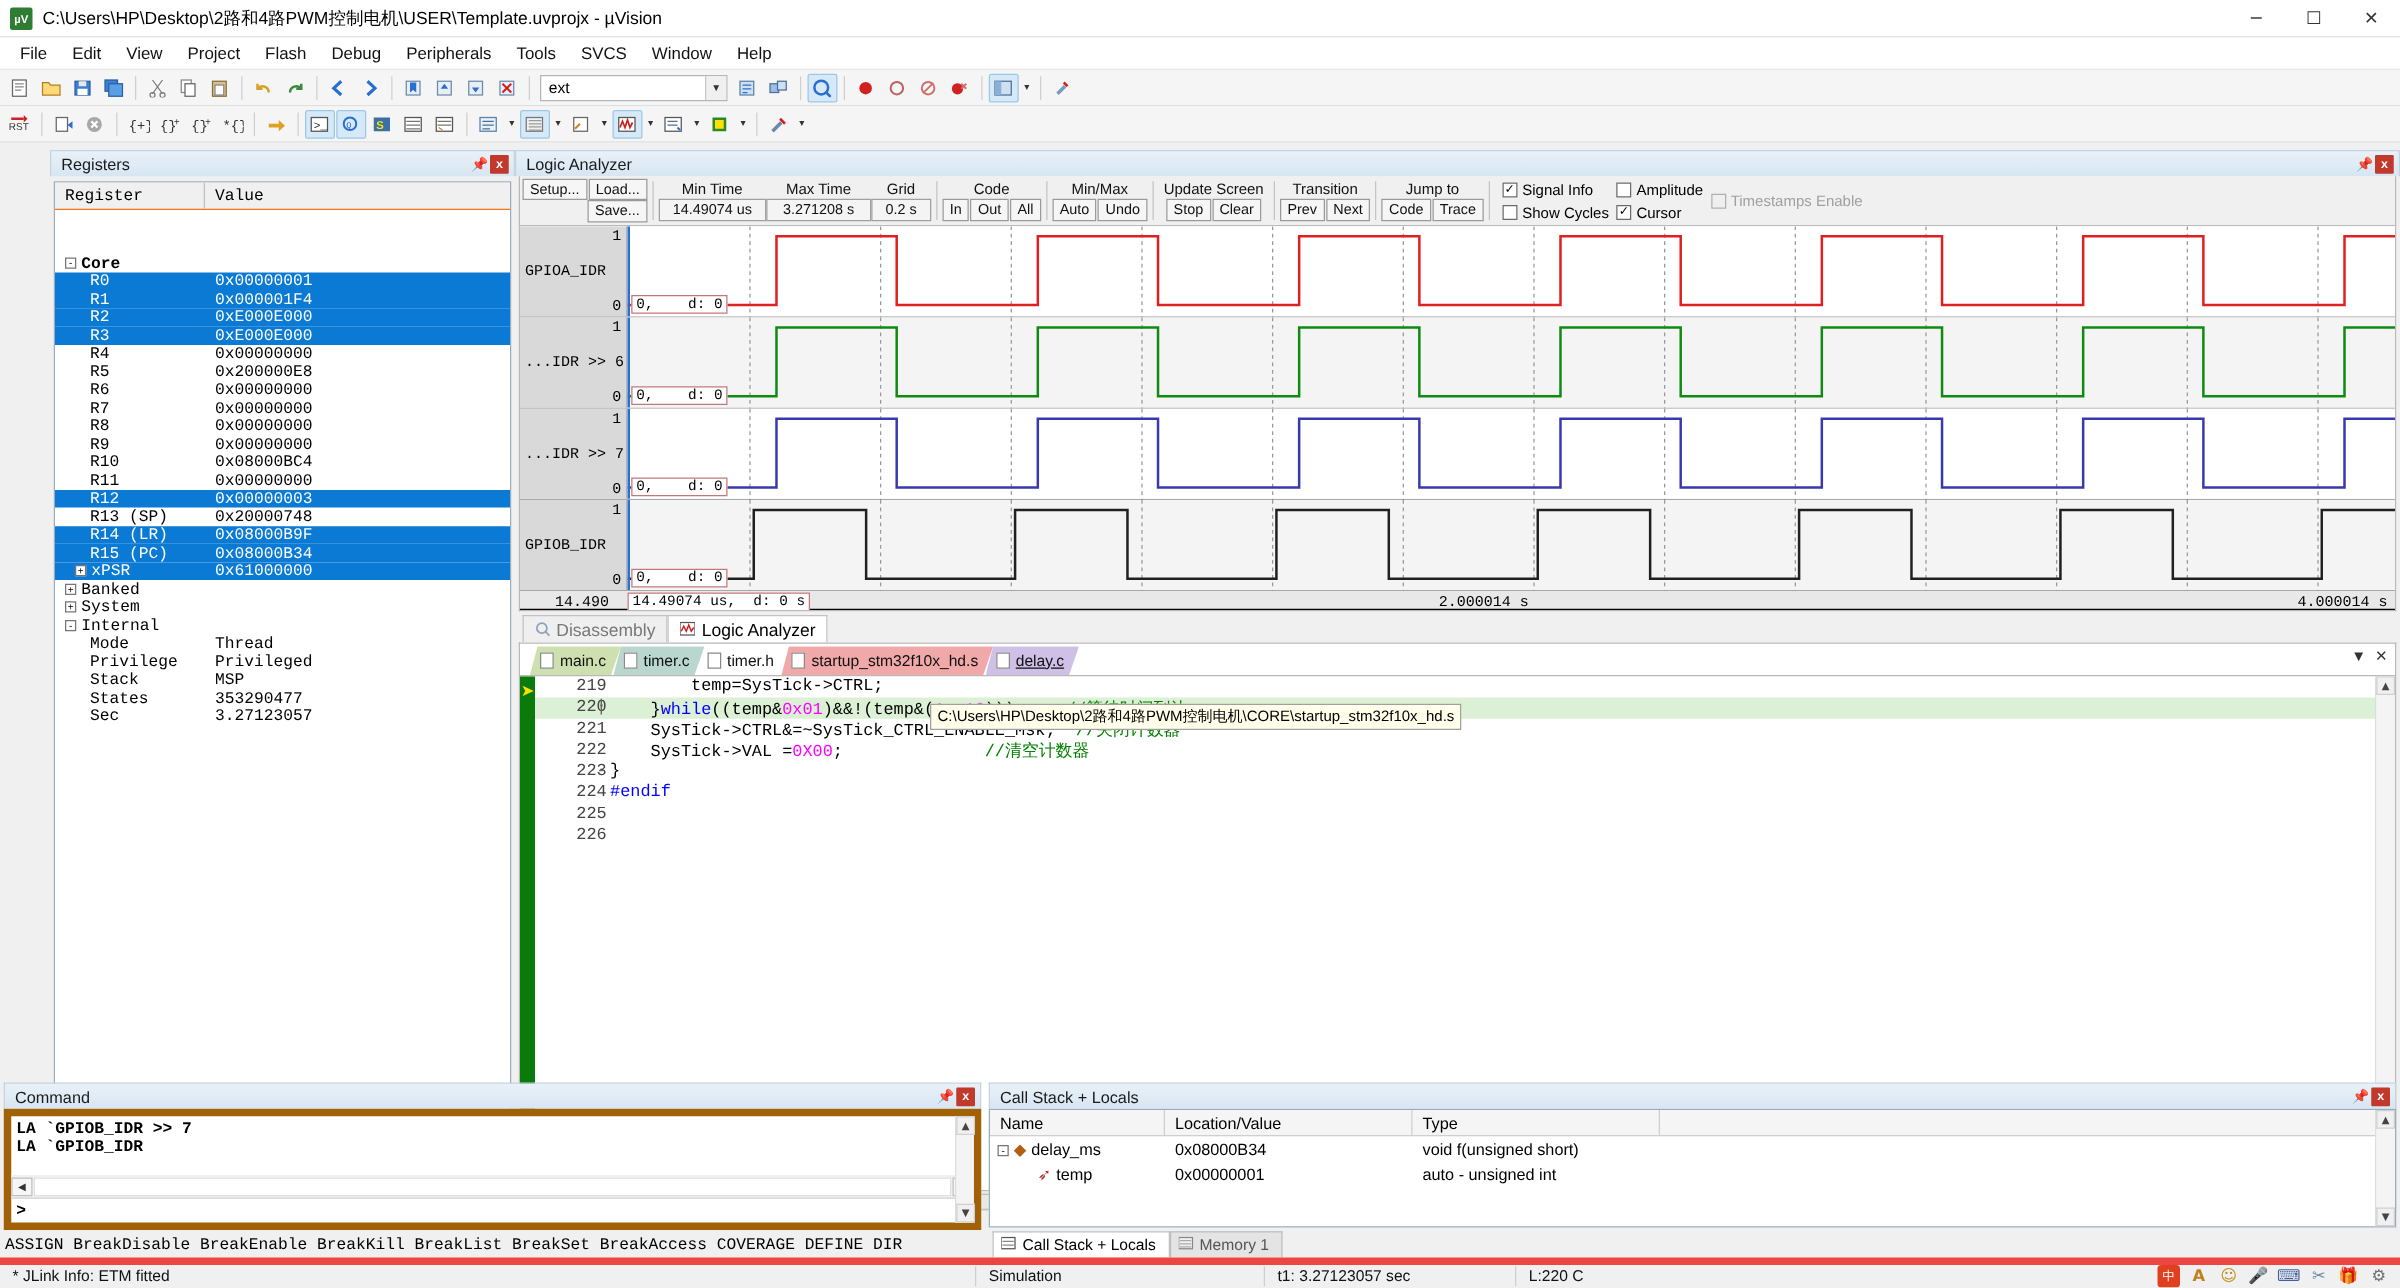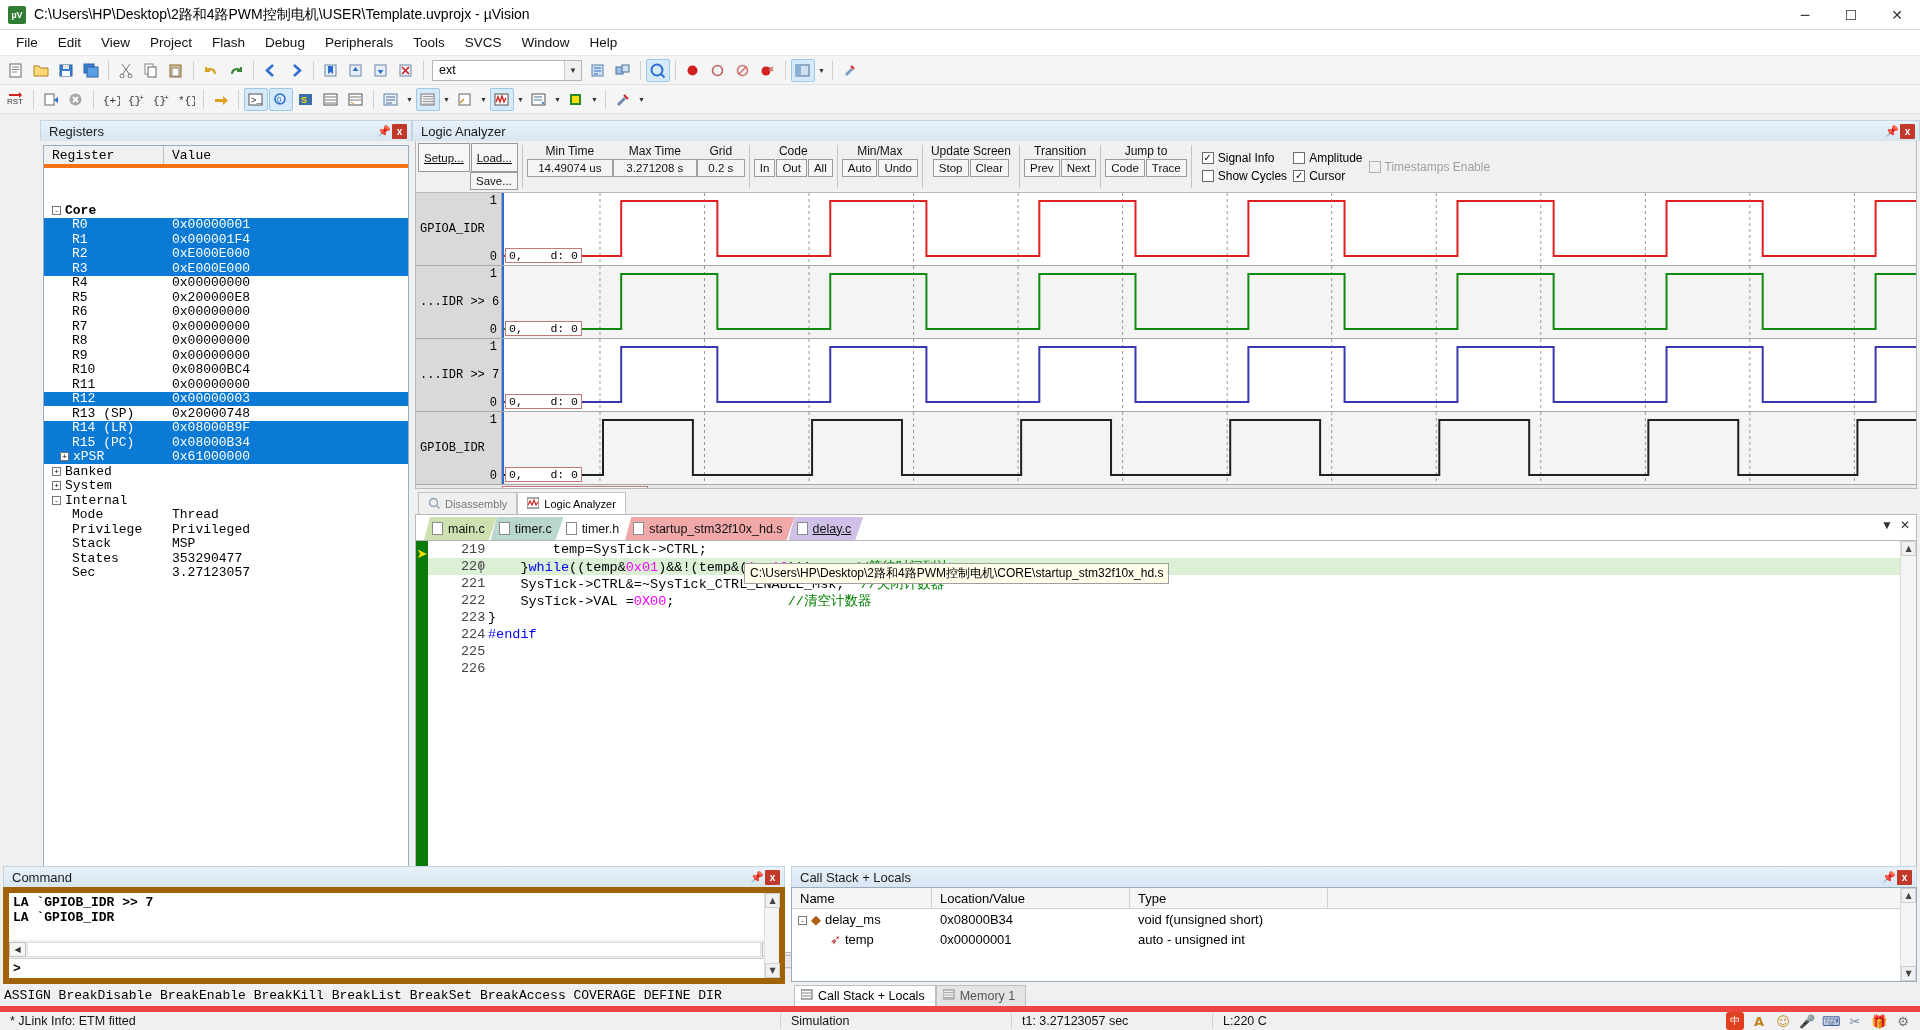--- a/index.html
+++ b/index.html
@@ -86,21 +86,21 @@
   
   .registers-panel {
     position: absolute; left: 0; top: 0; width: 412px; bottom: 0;
     display: flex; flex-direction: column; background: #f0f0f0; padding-left: 40px;
   }
   .reg-body {
     flex: 1; background: #fff; border: 1px solid #9badbd; margin: 4px 3px 0 3px;
     overflow: hidden; position: relative;
   }
   .reg-head {
-    display: flex; height: 22px; background: #f0f0f0; border-bottom: 4px solid #f97316;
+    display: flex; height: 22px; background: #f0f0f0; border-bottom: 1px solid #f97316;
     font-family: "Liberation Mono", monospace; font-size: 13px;
   }
   .reg-head div { display: flex; align-items: center; padding-left: 8px; }
   .reg-head .c1 { width: 120px; border-right: 1px solid #c0c0c0; }
   .reg-head .c2 { flex: 1; }
   .reg-rows { font-family: "Liberation Mono", monospace; font-size: 13px; margin-top: 35px; }
   .reg-row { display: flex; height: 14.5px; align-items: center; white-space: nowrap; }
   .reg-row.sel { background: #0b7ad4; color: #fff; }
   .reg-row .name { padding-left: 0; }
   .reg-row .val { position: absolute; left: 128px; }
@@ -199,21 +199,21 @@
     width: 17px; height: 15px; border: 1px solid #c0c0c0; background: #f6f6f6;
     display: flex; align-items: center; justify-content: center; font-size: 8px; color: #333;
     font-family: "DejaVu Sans", sans-serif;
   }
   .hs-track { flex: 1; height: 15px; background: #fff; border: 1px solid #e0e0e0; margin: 0 1px;}
   .hs-thumb { height: 13px; background: #e9e9e9; border: 1px solid #c0c0c0; width: 100%; }
 
   .la-tabs { height: 25px; display: flex; align-items: flex-end; padding-left: 6px; gap: 0px; background: #f0f0f0;}
   .la-tab {
     height: 22px; padding: 0 9px; display: flex; align-items: center; gap: 5px;
-    background: #efefef; border: 1px solid #c2c2c2; border-bottom: none; font-size: 11px;
+    background: #efefef; border: 1px solid #c2c2c2; border-bottom: none; font-size: 14px;
     color: #777;
   }
   .la-tab.active { background: #fff; color: #000; }
 
   
   .editor-panel { flex: 1; display: flex; flex-direction: column; background: #f0f0f0; margin: 0 3px; }
   .ed-tabbar {
     height: 26px; display: flex; align-items: flex-end; background: #ffffff;
     border: 1px solid #b9b9b9; border-bottom: none; padding-left: 8px; position: relative;
   }
@@ -777,21 +777,21 @@
       <div class="la-panel">
         <div class="panel-title">
           <span>Logic Analyzer</span>
           <span class="spacer"></span>
           <span class="pin-btn">📌</span>
           <span class="x-btn">x</span>
         </div>
 
         <div class="la-toolbar">
           <div class="la-group">
-            <div class="la-group-row" style="height:29px;text-decoration:underline;">
+            <div class="la-group-row" style="height:17px;">
               <div class="la-btn">Setup...</div>
               <div class="la-btn">Load...</div>
             </div>
             <div class="la-group-row" style="height:18px; justify-content:flex-end;">
               <div class="la-btn">Save...</div>
             </div>
           </div>
           <div class="la-vsep"></div>
 
           <div class="la-group">

